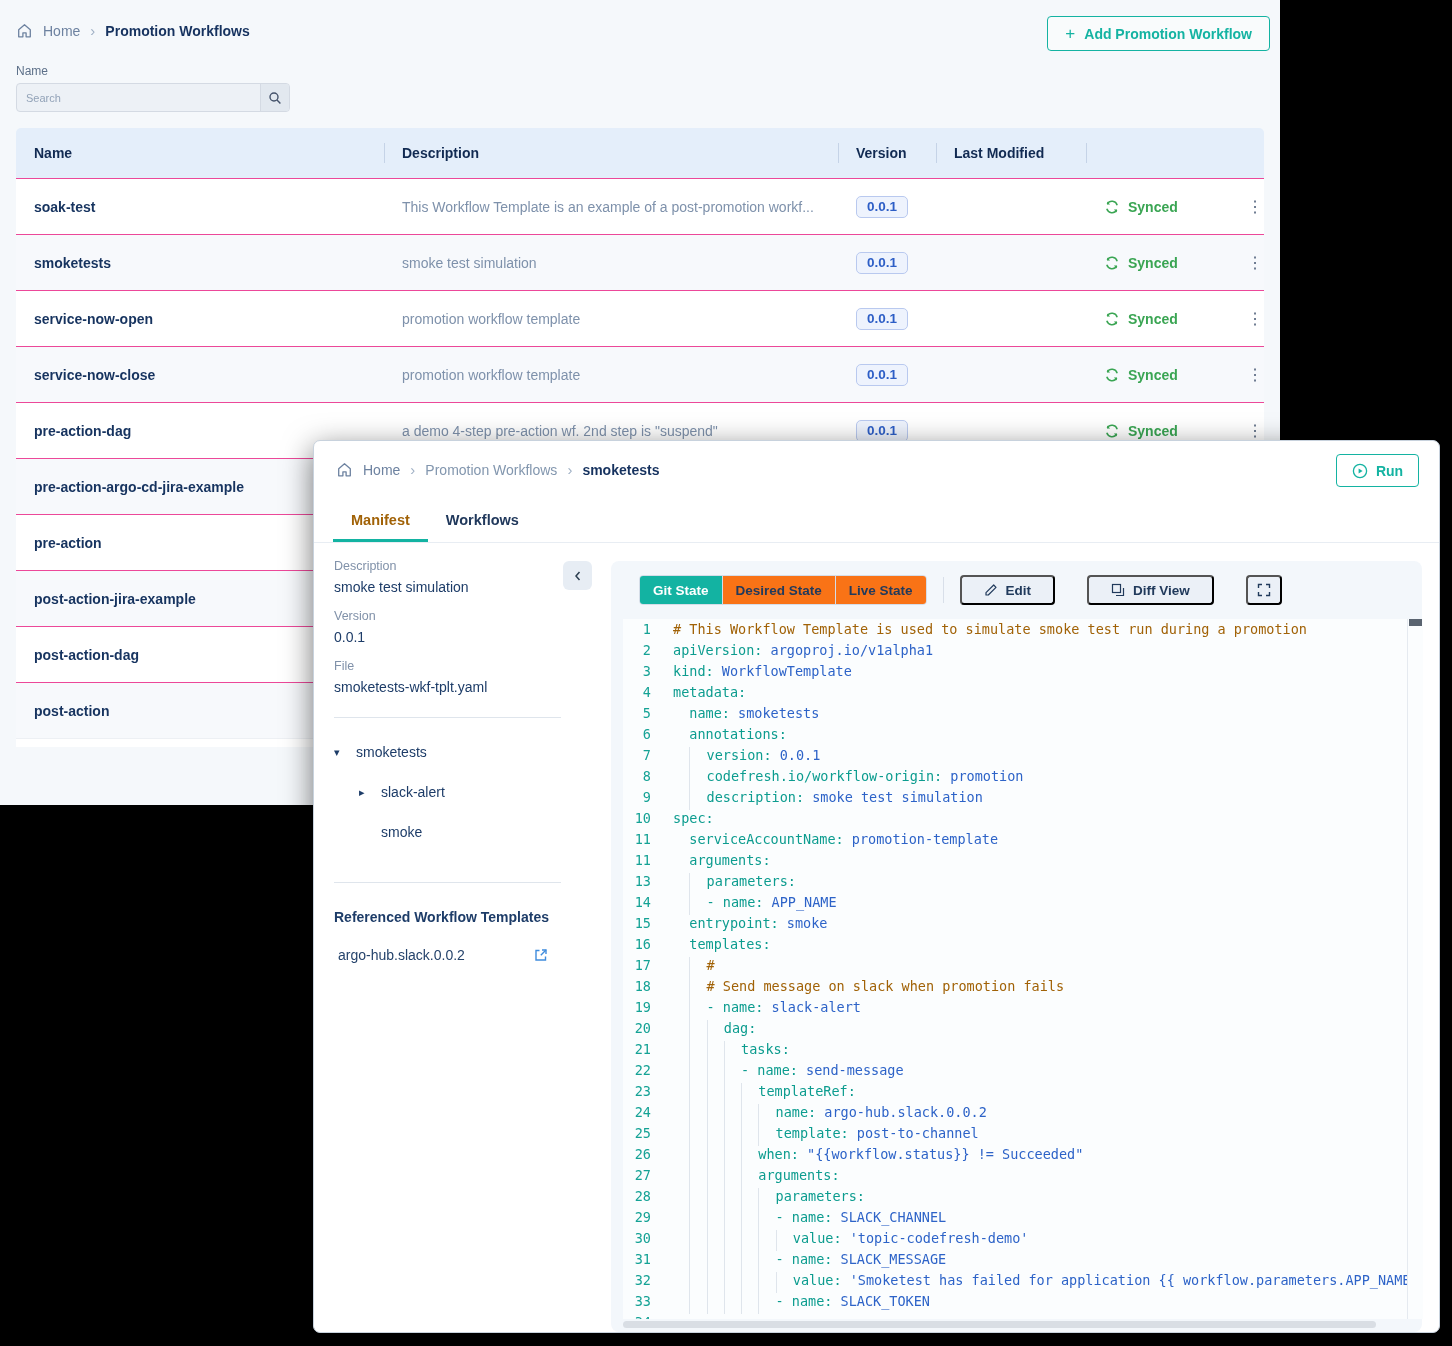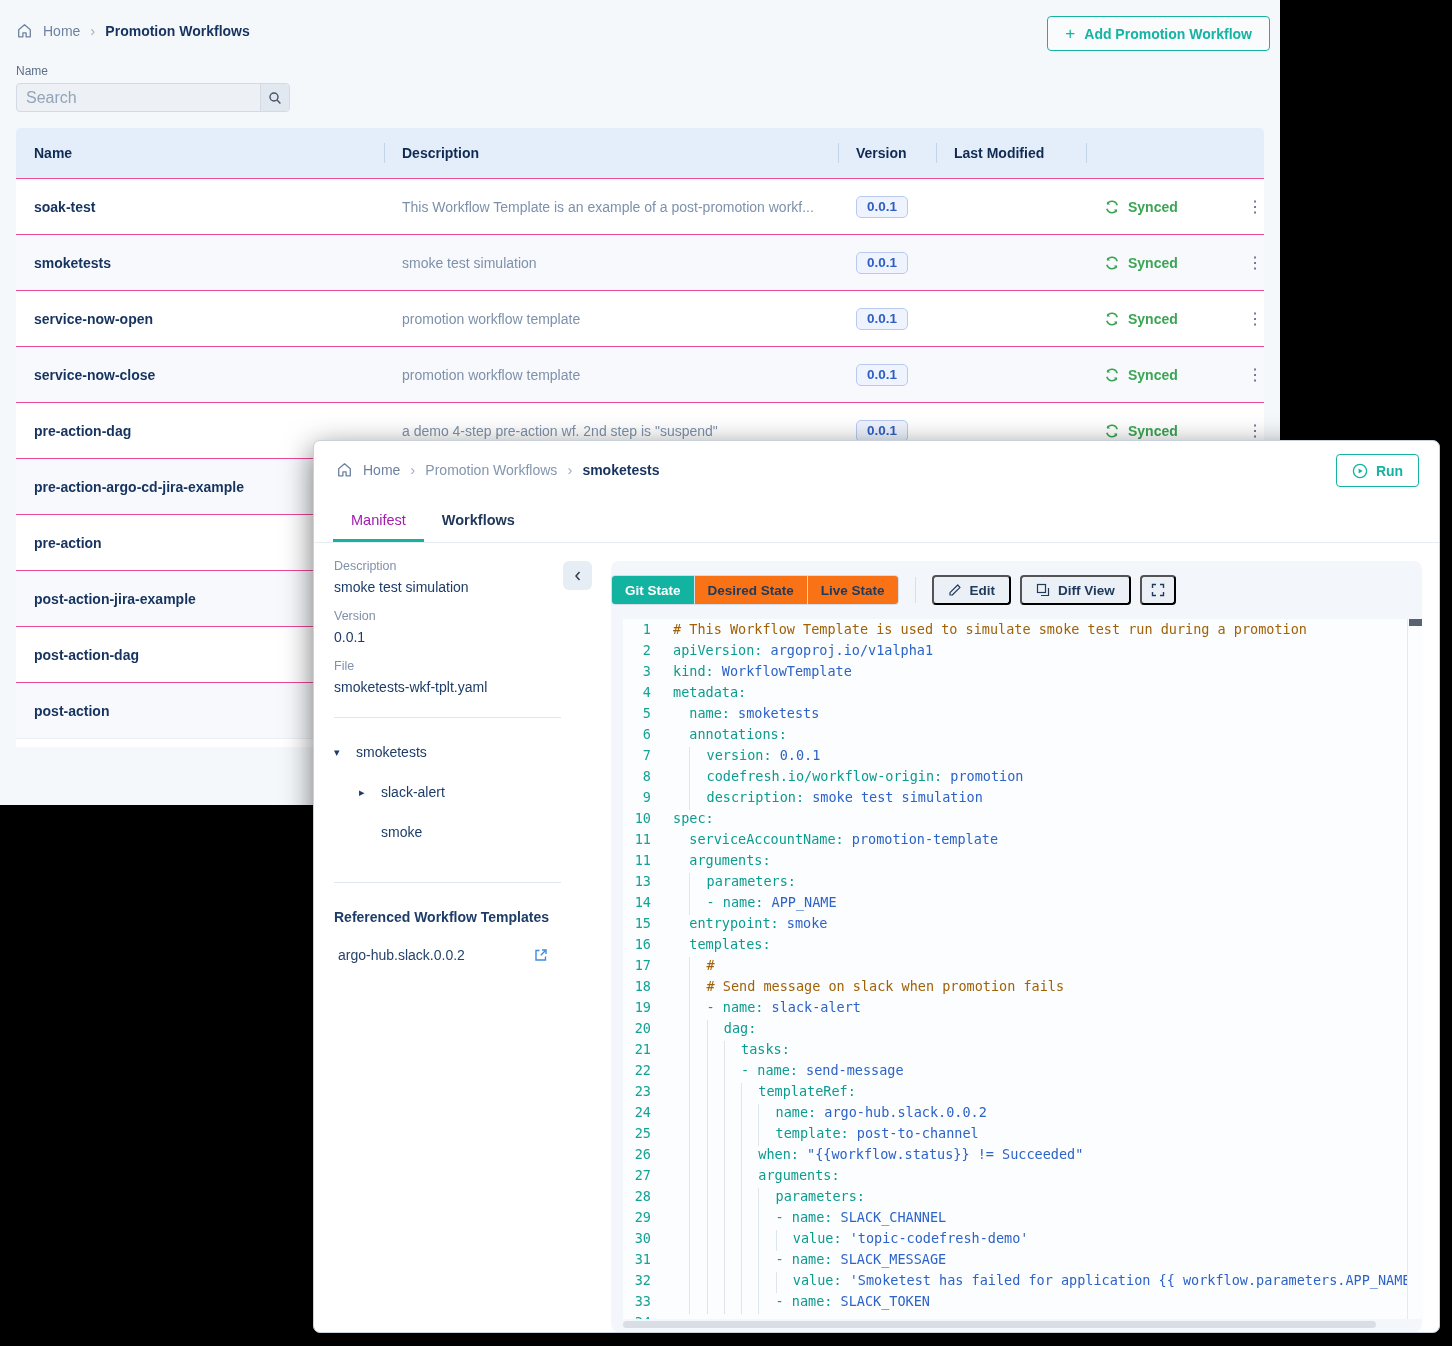--- a/index.html
+++ b/index.html
@@ -12,21 +12,21 @@
   .crumb-home{display:flex;align-items:center;gap:7px;color:#6d82a0;}
   .crumb-sep{color:#9fb0c5;font-size:15px;}
   .crumb-current{color:#16325f;font-weight:700;}
   .crumb-link{color:#8296ae;}
   .btn-add{position:absolute;right:10px;top:16px;height:35px;padding:0 17px;display:flex;align-items:center;gap:9px;
     border:1px solid #14b3a2;border-radius:4px;color:#14b3a2;font-weight:700;font-size:14px;background:rgba(255,255,255,.4);cursor:pointer;}
   .btn-add .plus{font-size:17px;font-weight:400;line-height:1;}
   .filter-label{position:absolute;left:16px;top:64px;font-size:12px;color:#5d7089;}
   .search{position:absolute;left:16px;top:83px;width:272px;height:27px;display:flex;
     border:1px solid #d4dae3;border-radius:4px;overflow:hidden;background:#edf1f6;}
-  .search input{flex:1;border:0;background:transparent;outline:none;padding:0 9px;font-size:16px;color:#0c4a6e;font-family:"Liberation Sans",sans-serif;}
+  .search input{flex:1;border:0;background:transparent;outline:none;padding:0 9px;font-size:11px;color:#0c4a6e;font-family:"Liberation Sans",sans-serif;}
   .search input::placeholder{color:#93a3b8;}
   .search-btn{width:28px;display:flex;align-items:center;justify-content:center;background:#e2e8ef;border-left:1px solid #d4dae3;cursor:pointer;}
 
   .table{position:absolute;left:16px;top:128px;width:1248px;}
   .thead,.trow{display:grid;grid-template-columns:368px 454px 98px 150px 160px 1fr;align-items:center;}
   .thead{height:50px;background:#e4eefa;border-radius:5px 5px 0 0;font-weight:700;font-size:14px;color:#112a52;}
   .thead>div{padding-left:18px;position:relative;height:100%;display:flex;align-items:center;}
   .thead>div:not(:first-child)::before{content:"";position:absolute;left:0;top:15px;height:20px;width:1px;background:#c5d3e7;}
   .trow{height:55px;background:#fff;border-top:1px solid #ec4899;font-size:14px;}
   .trow.alt{background:#f7f9fc;}
@@ -42,45 +42,45 @@
 
   
   .modal{position:absolute;left:313px;top:440px;width:1127px;height:893px;background:#fff;
     border:1px solid #c8d2dd;border-radius:7px;box-shadow:0 8px 30px rgba(0,0,0,.55);box-sizing:border-box;}
   .m-crumbs{position:absolute;left:22px;top:20px;display:flex;align-items:center;gap:10px;font-size:14px;}
   .btn-run{position:absolute;right:20px;top:13px;height:33px;width:83px;display:flex;align-items:center;justify-content:center;gap:8px;
     border:1px solid #14b3a2;border-radius:4px;color:#14b3a2;font-weight:700;font-size:14px;background:#fff;cursor:pointer;}
   .m-tabs{position:absolute;left:0;top:59px;width:100%;height:43px;border-bottom:1px solid #e8edf3;
     display:flex;padding-left:19px;box-sizing:border-box;}
   .mtab{padding:12px 18px;font-size:14.5px;color:#21395c;font-weight:600;cursor:pointer;border-bottom:3px solid transparent;}
-  .mtab.active{color:#a21caf;font-weight:400;border-bottom-color:#13b3a2;}
+  .mtab.active{color:#a16207;font-weight:700;border-bottom-color:#13b3a2;}
 
   .sidebar{position:absolute;left:20px;top:112px;width:242px;color:#1d3c68;}
   .sb-label{font-size:12.5px;color:#8091a9;margin-top:14px;}
   .sb-value{font-size:14px;color:#1d3c68;margin-top:6px;}
   .sb-div{height:1px;background:#dfe5ec;margin:22px 0 0;width:227px;}
   .tree{margin-top:14px;}
   .tree-item{display:flex;align-items:center;height:40px;font-size:14px;cursor:pointer;}
   .tree-item .caret{width:22px;color:#1d3c68;font-size:11px;}
   .tree-item.lvl1{padding-left:25px;}
   .ref-title{font-size:14px;font-weight:700;color:#1d3c68;margin-top:26px;}
   .ref-item{display:flex;align-items:center;margin-top:22px;font-size:14px;color:#25436b;padding-left:4px;}
   .ref-item .ext{margin-left:68px;cursor:pointer;}
   .btn-collapse{position:absolute;left:249px;top:120px;width:29px;height:29px;border-radius:6px;background:#e7edf4;
     display:flex;align-items:center;justify-content:center;cursor:pointer;}
 
   .editor{position:absolute;left:297px;top:120px;width:811px;height:771px;background:#f3f7fb;border-radius:8px;}
-  .toolbar{position:absolute;left:0;top:14px;height:30px;display:flex;align-items:center;}
+  .toolbar{position:absolute;left:28px;top:14px;height:30px;display:flex;align-items:center;}
   .seg{display:flex;border:1px solid #d5dde8;border-radius:4px;overflow:hidden;height:30px;box-sizing:border-box;}
   .seg-btn{display:flex;align-items:center;padding:0 13px;font-size:13.5px;font-weight:600;color:#213a5c;background:#f97316;
     border-right:1px solid #d5dde8;cursor:pointer;}
   .seg-btn:last-child{border-right:0;}
   .seg-btn.active{background:#13b3a2;color:#fff;}
   .tb-div{width:1px;height:26px;background:#d8dfe9;margin:0 16px;}
-  .tb-btn{display:flex;align-items:center;gap:8px;height:30px;padding:0 14px;margin-right:9px;background:#ebf0f7;
+  .tb-btn{display:flex;align-items:center;gap:8px;height:30px;padding:0 22px;margin-right:32px;background:#ebf0f7;
     border-radius:4px;font-size:13.5px;font-weight:600;color:#213a5c;cursor:pointer;box-sizing:border-box;}
   .tb-btn.icon-only{padding:0 9px;margin-right:0;}
 
   .code-outer{position:absolute;left:12px;top:58px;width:784px;height:700px;background:#fbfdfe;overflow:hidden;display:flex;}
   .gutter{width:36px;padding-top:2px;box-sizing:border-box;flex:none;}
   .gln{height:21px;line-height:21px;text-align:right;padding-right:8px;color:#14a295;
     font:13.5px "DejaVu Sans Mono",monospace;}
   .code-lines{margin-left:14px;padding-top:2px;overflow:hidden;flex:1;}
   .cline{height:21px;line-height:21px;white-space:pre;font:13.5px "DejaVu Sans Mono",monospace;color:#2c3e50;}
   .ig{display:inline-block;width:2ch;height:21px;vertical-align:top;}

